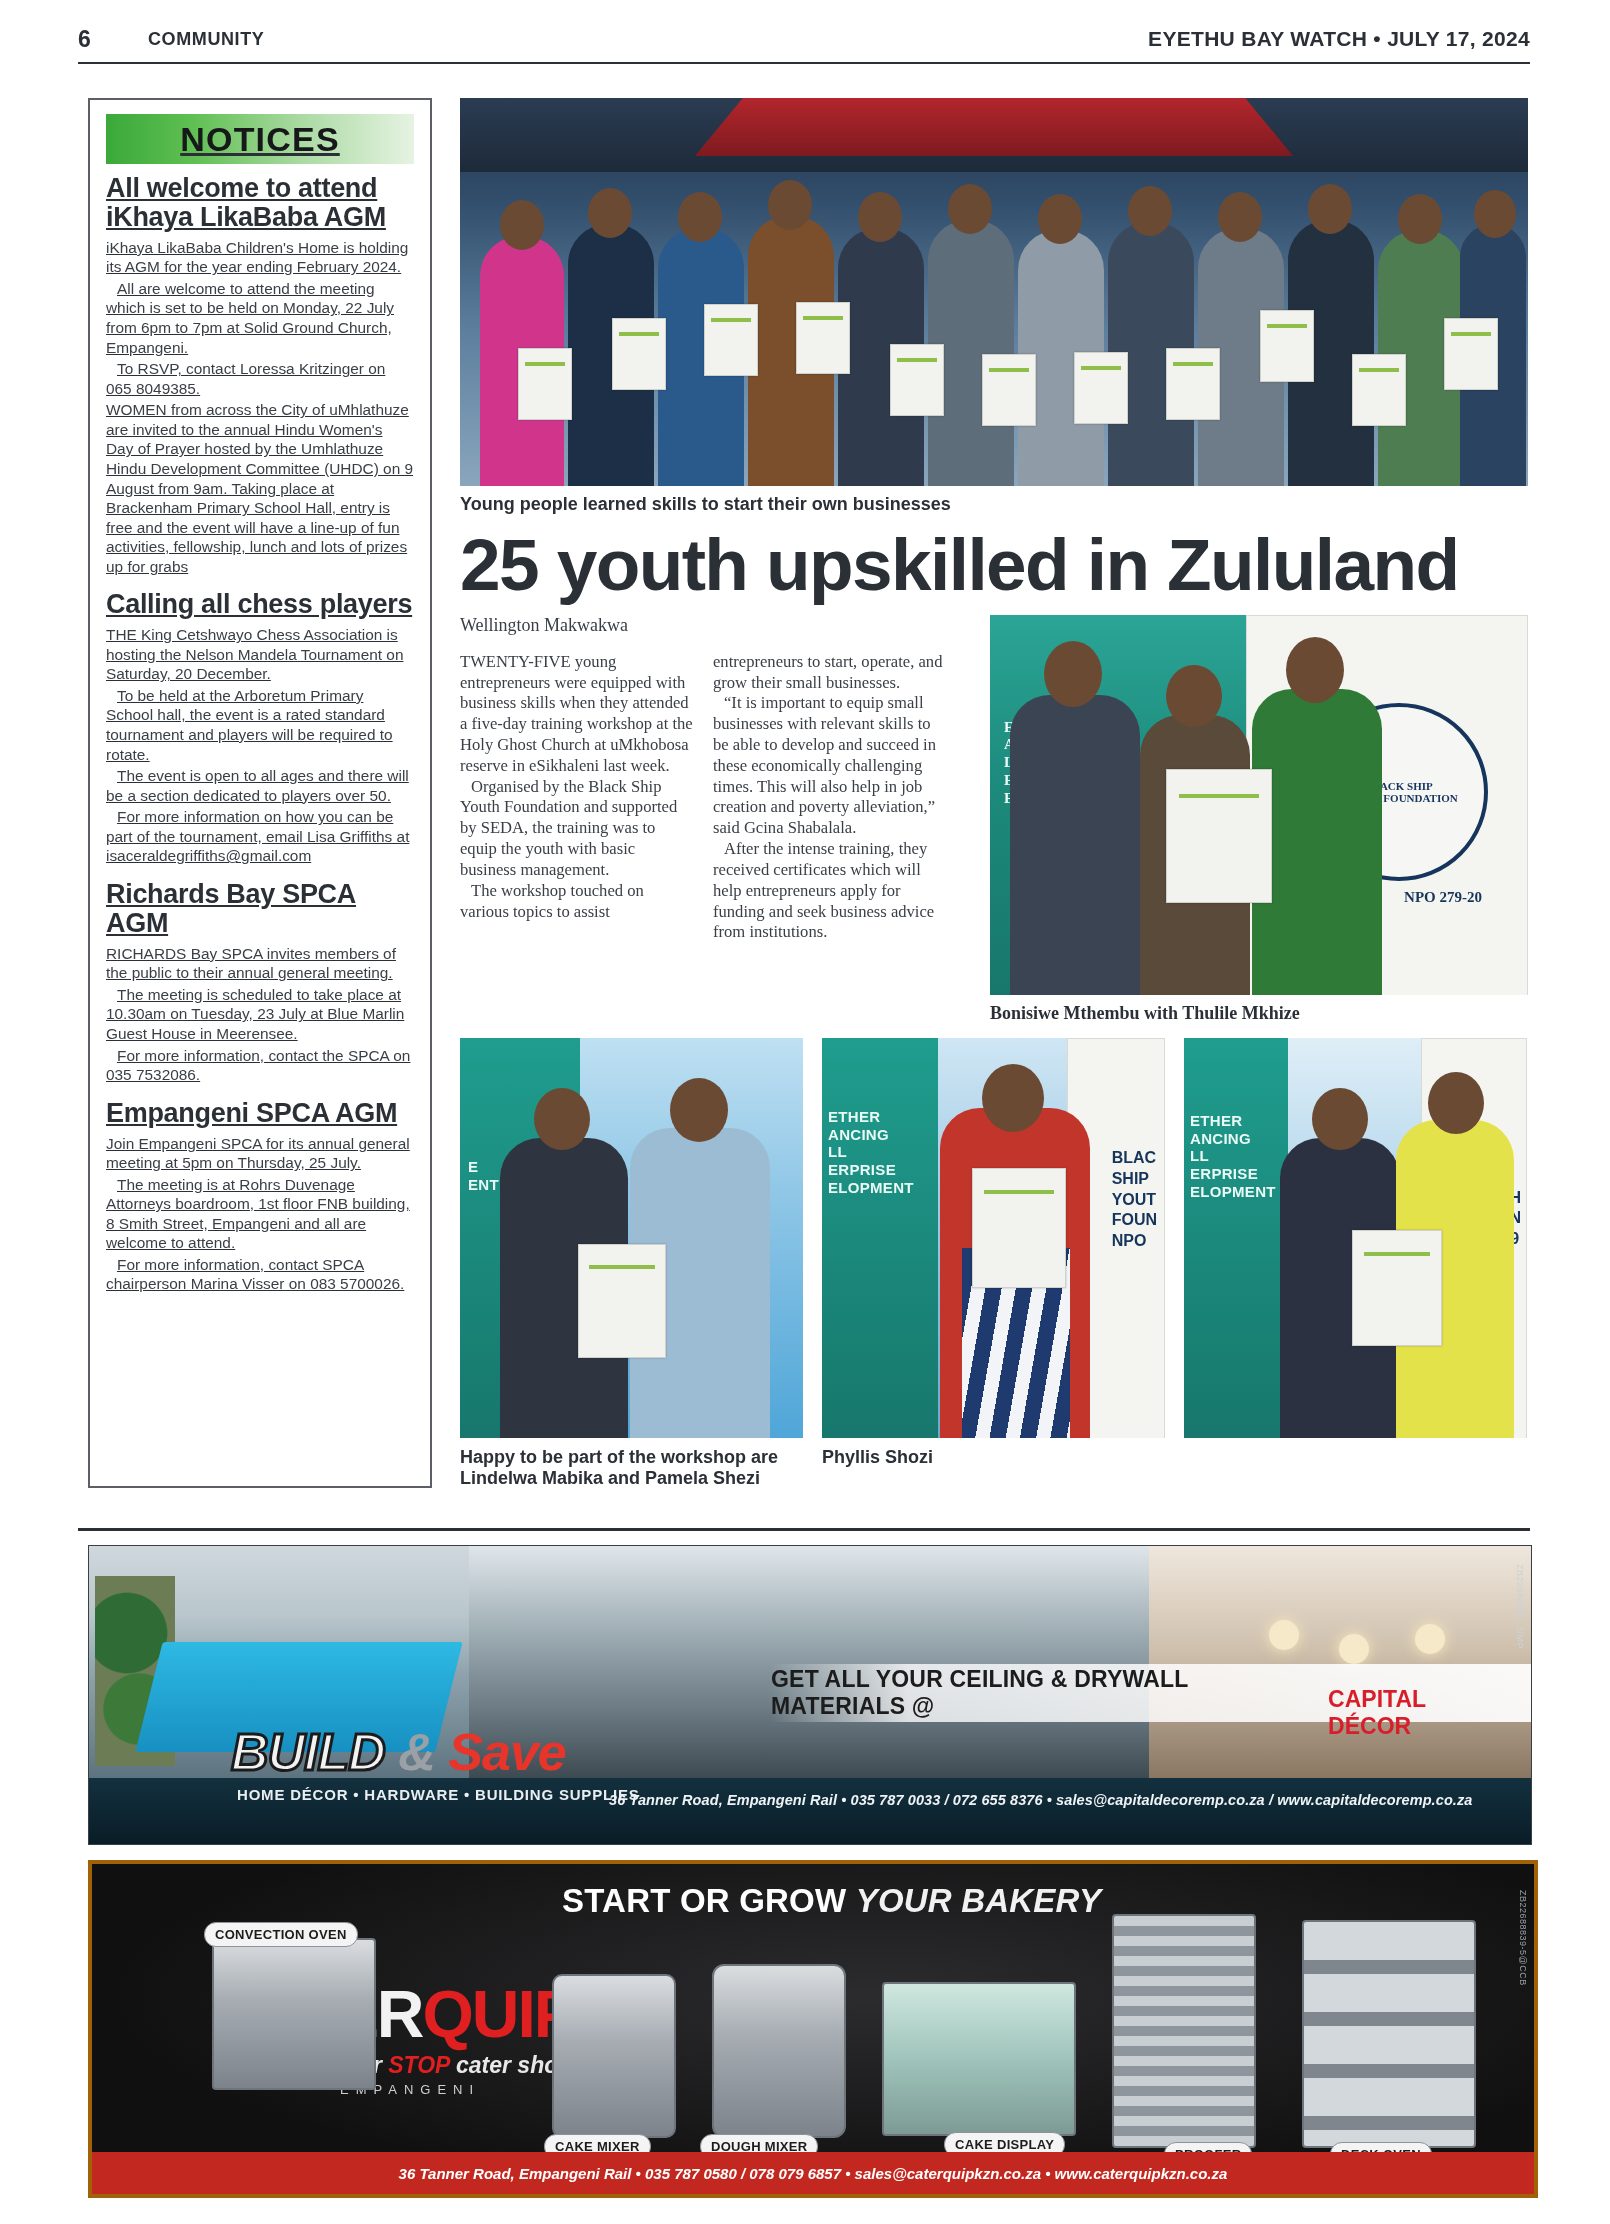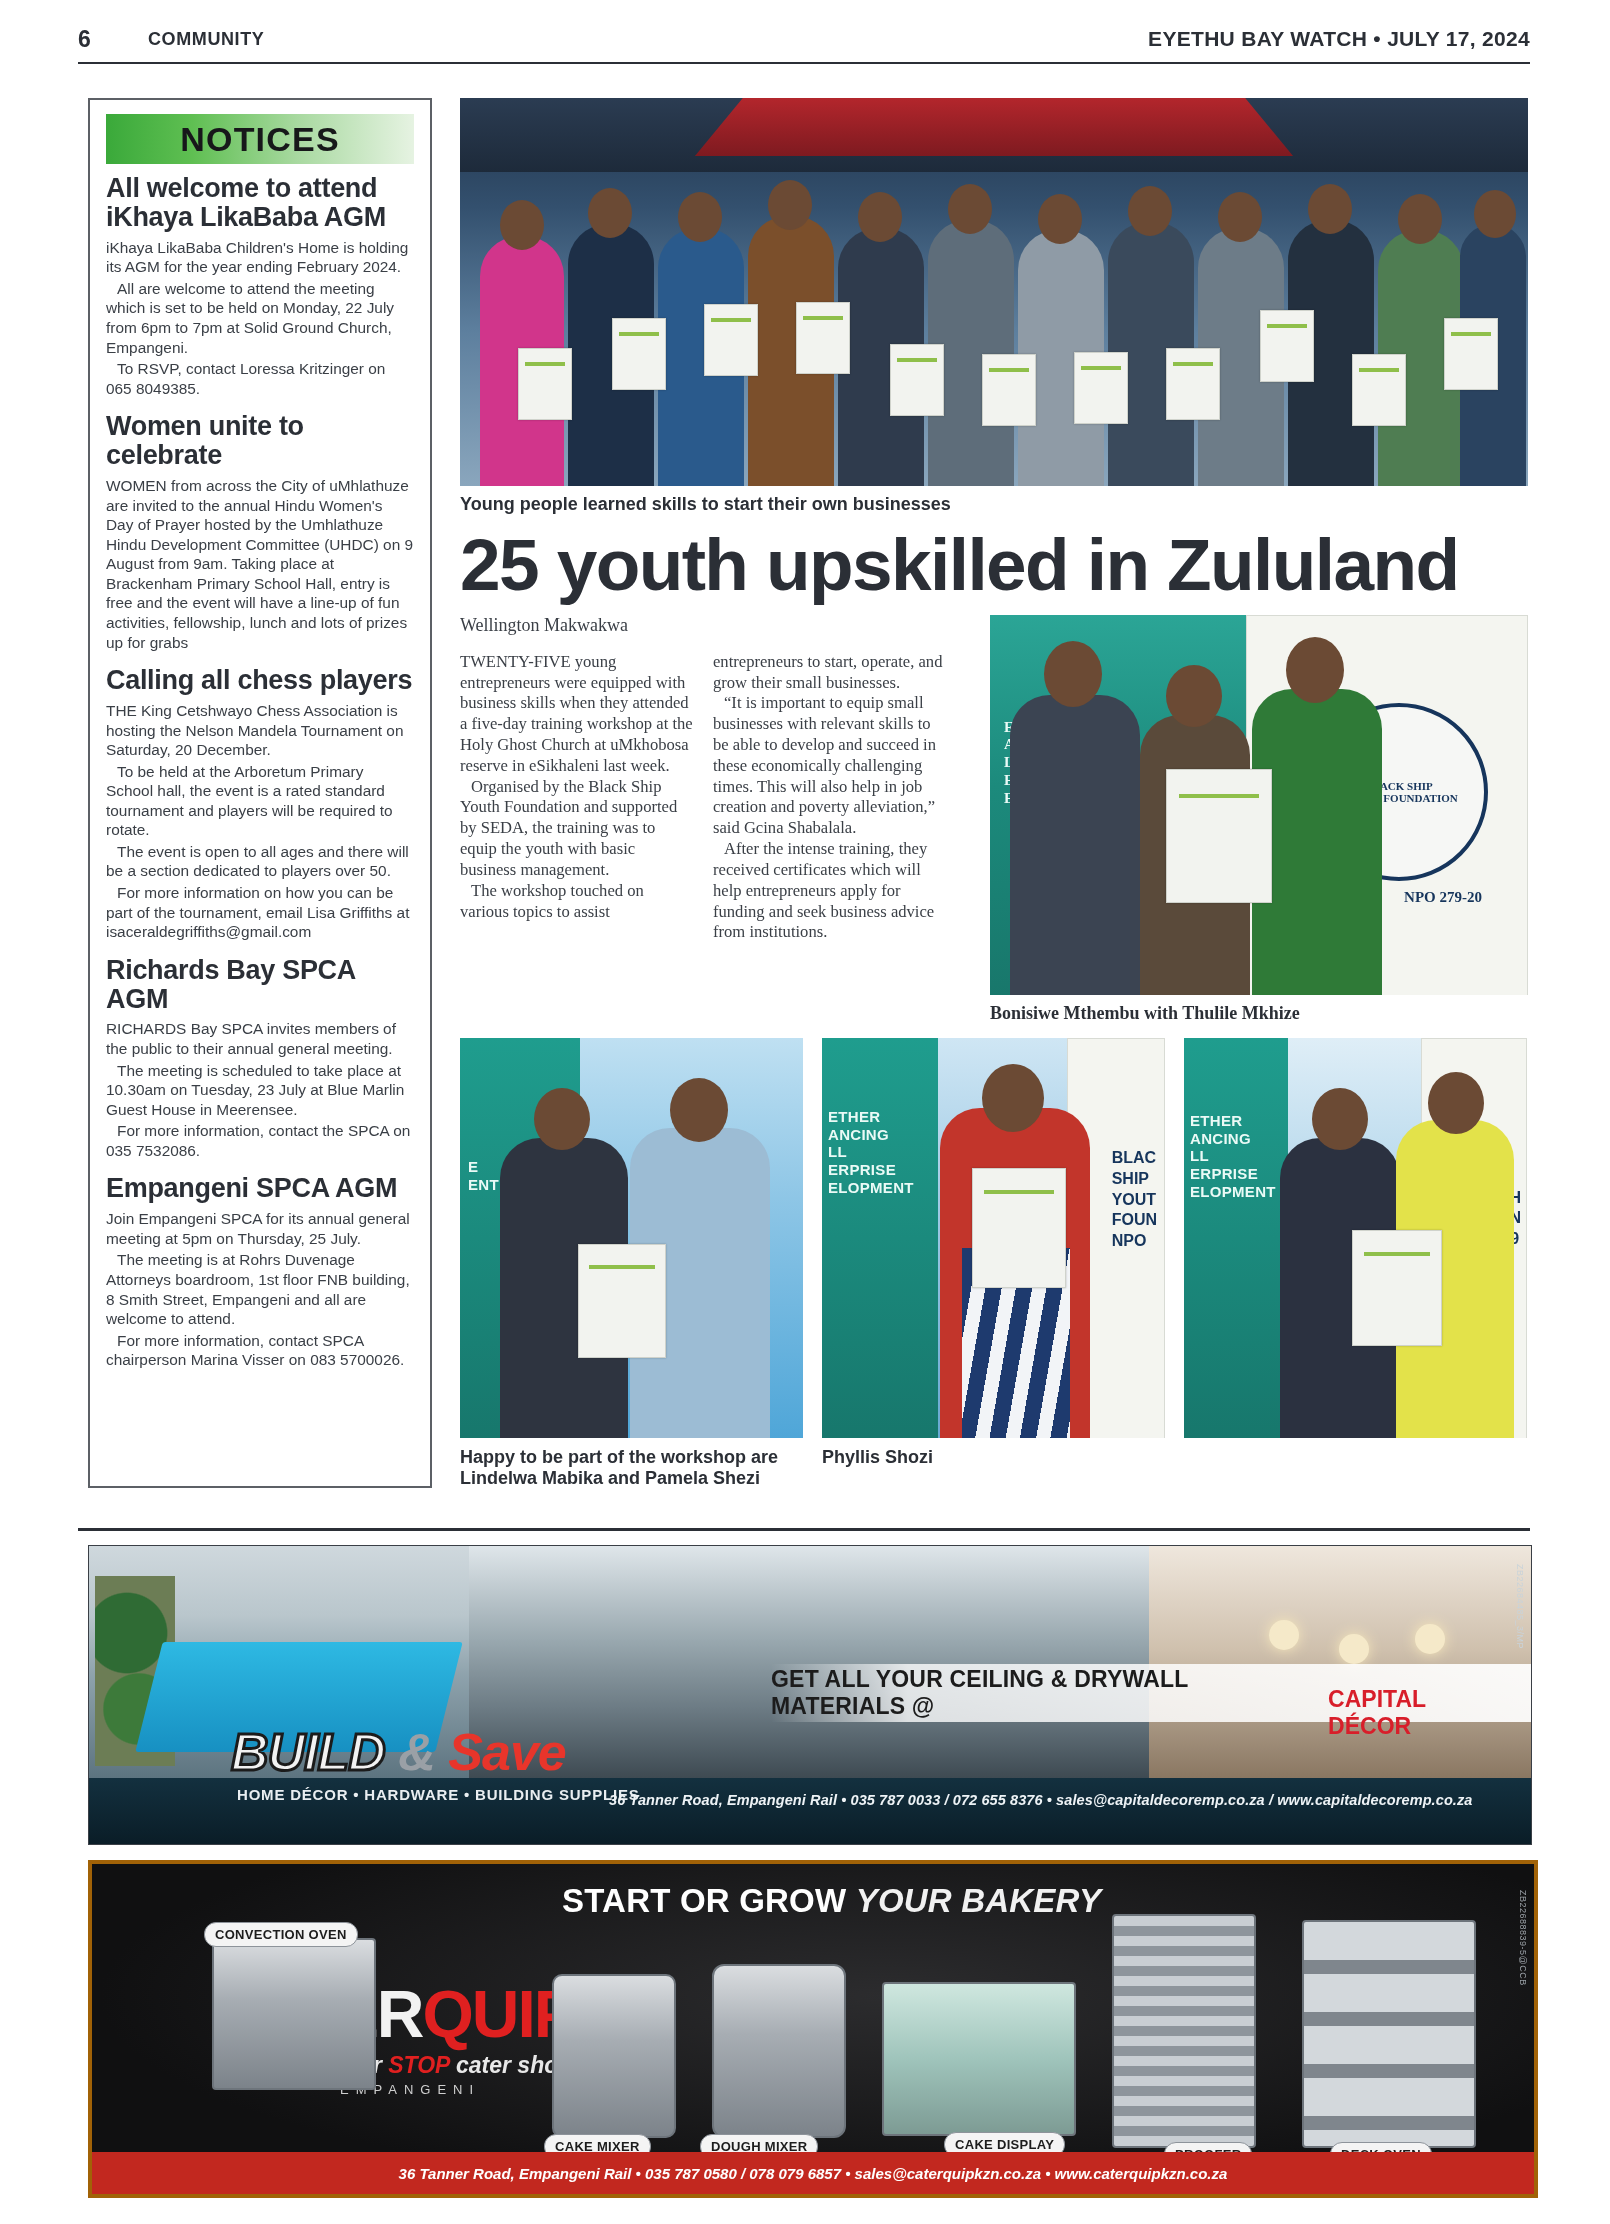--- a/index.html
+++ b/index.html
@@ -44,20 +44,21 @@
 
   
   .notices-box {
     position: absolute;
     left: 88px; top: 98px; width: 344px; height: 1390px;
     border: 2px solid #5c6066;
     box-sizing: border-box;
     background: #fff;
     padding: 14px 16px 10px 16px;
     overflow: hidden;
+    text-decoration: underline;
   }
   .notices-banner {
     height: 50px;
     background: linear-gradient(90deg, #3aa93a 0%, #5fbf52 28%, #a8d9a0 62%, #e6f3e2 100%);
     display: flex; align-items: center; justify-content: center;
     margin-bottom: 10px;
   }
   .notices-banner span {
     font-size: 34px; font-weight: 700; letter-spacing: 1.2px;
     color: #17181a;
@@ -303,21 +304,20 @@
   <div class="notices-box">
     <div class="notices-banner">
       <span>NOTICES</span>
     </div>
 
     <div class="notice-h first">All welcome to attend iKhaya LikaBaba AGM</div>
     <div class="notice-p">iKhaya LikaBaba Children's Home is holding its AGM for the year ending February 2024.</div>
     <div class="notice-p indent">All are welcome to attend the meeting which is set to be held on Monday, 22 July from 6pm to 7pm at Solid Ground Church, Empangeni.</div>
     <div class="notice-p indent">To RSVP, contact Loressa Kritzinger on 065 8049385.</div>
 
-    <div class="notice-h">Women unite to celebrate</div>
     <div class="notice-p">WOMEN from across the City of uMhlathuze are invited to the annual Hindu Women's Day of Prayer hosted by the Umhlathuze Hindu Development Committee (UHDC) on 9 August from 9am. Taking place at Brackenham Primary School Hall, entry is free and the event will have a line-up of fun activities, fellowship, lunch and lots of prizes up for grabs</div>
 
     <div class="notice-h">Calling all chess players</div>
     <div class="notice-p">THE King Cetshwayo Chess Association is hosting the Nelson Mandela Tournament on Saturday, 20 December.</div>
     <div class="notice-p indent">To be held at the Arboretum Primary School hall, the event is a rated standard tournament and players will be required to rotate.</div>
     <div class="notice-p indent">The event is open to all ages and there will be a section dedicated to players over 50.</div>
     <div class="notice-p indent">For more information on how you can be part of the tournament, email Lisa Griffiths at isaceraldegriffiths@gmail.com</div>
 
     <div class="notice-h">Richards Bay SPCA AGM</div>
     <div class="notice-p">RICHARDS Bay SPCA invites members of the public to their annual general meeting.</div>

